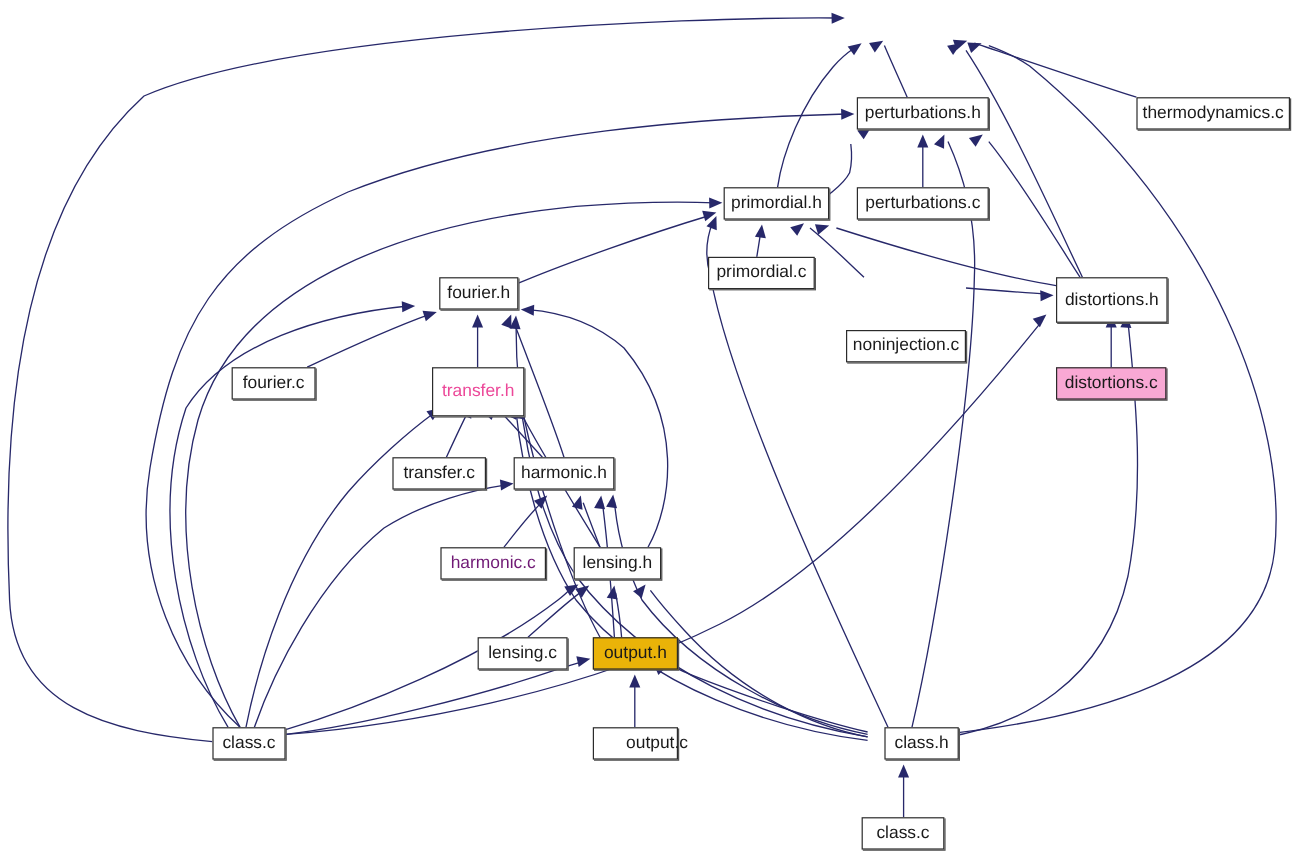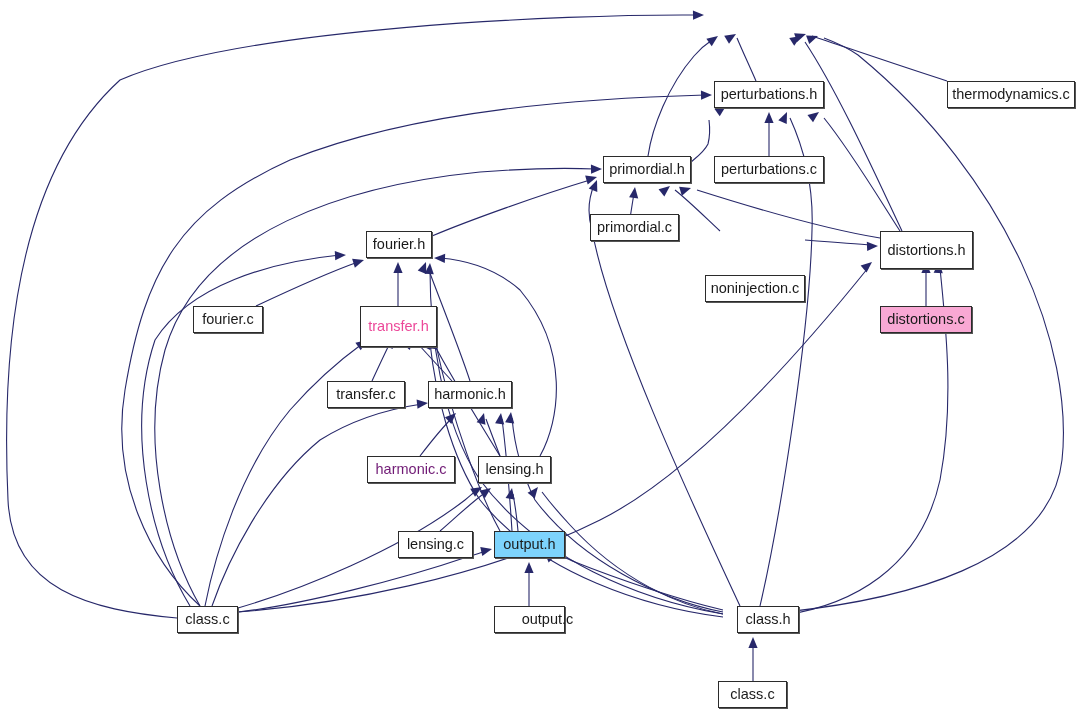--- a/index.html
+++ b/index.html
@@ -185,21 +185,21 @@
     </div>
     <div class="node" style="left: 367px; top: 456px; width: 88px; height: 27px; border-color: rgb(43, 43, 43); color: #701a75; background: rgb(255, 255, 255);">
       <span class="node-label">harmonic.c</span>
     </div>
     <div class="node" style="left: 478px; top: 456px; width: 73px; height: 27px; border-color: rgb(43, 43, 43); color: rgb(26, 26, 26); background: rgb(255, 255, 255);">
       <span class="node-label">lensing.h</span>
     </div>
     <div class="node" style="left: 398px; top: 531px; width: 75px; height: 27px; border-color: rgb(43, 43, 43); color: rgb(26, 26, 26); background: rgb(255, 255, 255);">
       <span class="node-label">lensing.c</span>
     </div>
-    <div class="node" style="left: 494px; top: 531px; width: 71px; height: 27px; border-color: rgb(43, 43, 43); color: rgb(26, 26, 26); background: #7dd3fc;">
+    <div class="node" style="left: 494px; top: 531px; width: 71px; height: 27px; border-color: rgb(43, 43, 43); color: rgb(26, 26, 26); background: #eab308;">
       <span class="node-label">output.h</span>
     </div>
     <div class="node" style="left: 177px; top: 606px; width: 61px; height: 27px; border-color: rgb(43, 43, 43); color: rgb(26, 26, 26); background: rgb(255, 255, 255);">
       <span class="node-label">class.c</span>
     </div>
     <div class="node" style="left: 494px; top: 606px; width: 71px; height: 27px; border-color: rgb(43, 43, 43); color: rgb(26, 26, 26); background: rgb(255, 255, 255); padding-left: 36px;">
       <span class="node-label">output.c</span>
     </div>
     <div class="node" style="left: 723px; top: 606px; width: 62px; height: 27px; border-color: rgb(43, 43, 43); color: rgb(26, 26, 26); background: rgb(255, 255, 255); margin-left: 14px;">
       <span class="node-label">class.h</span>

